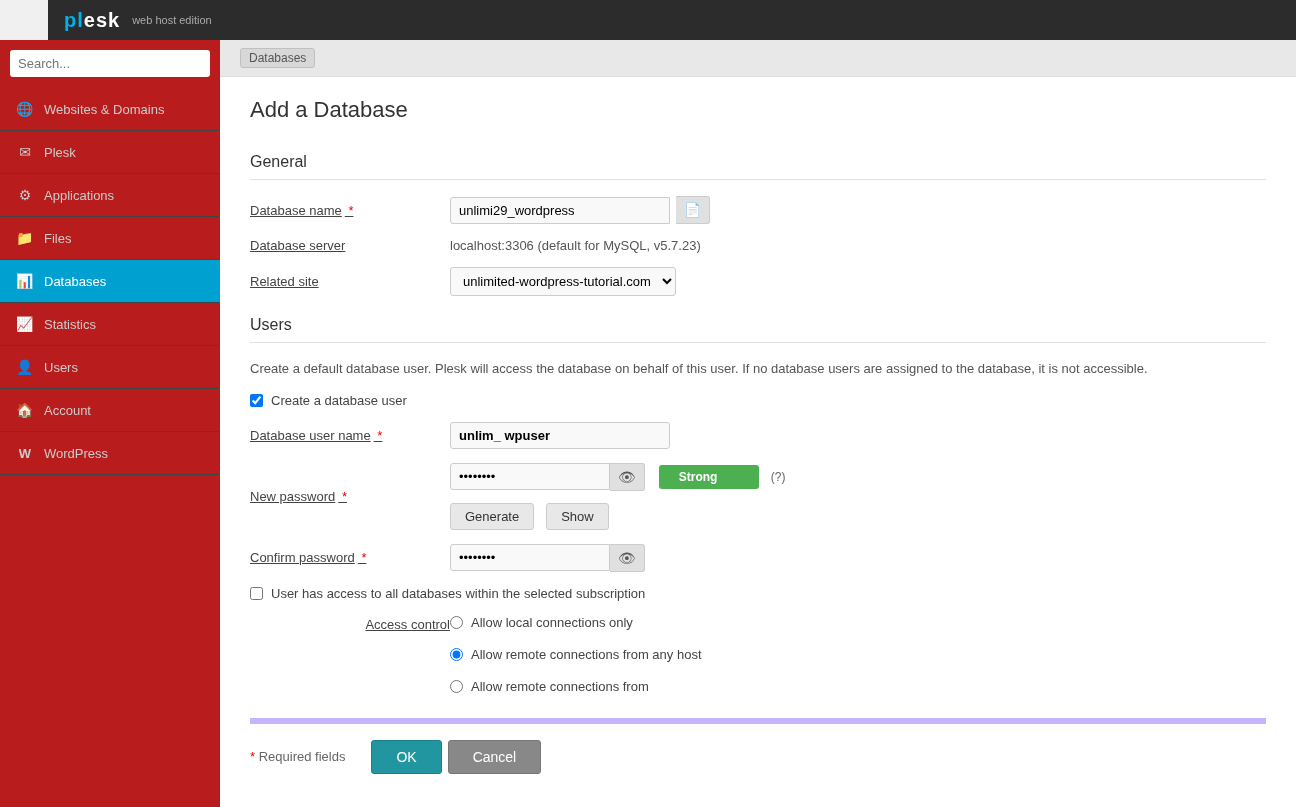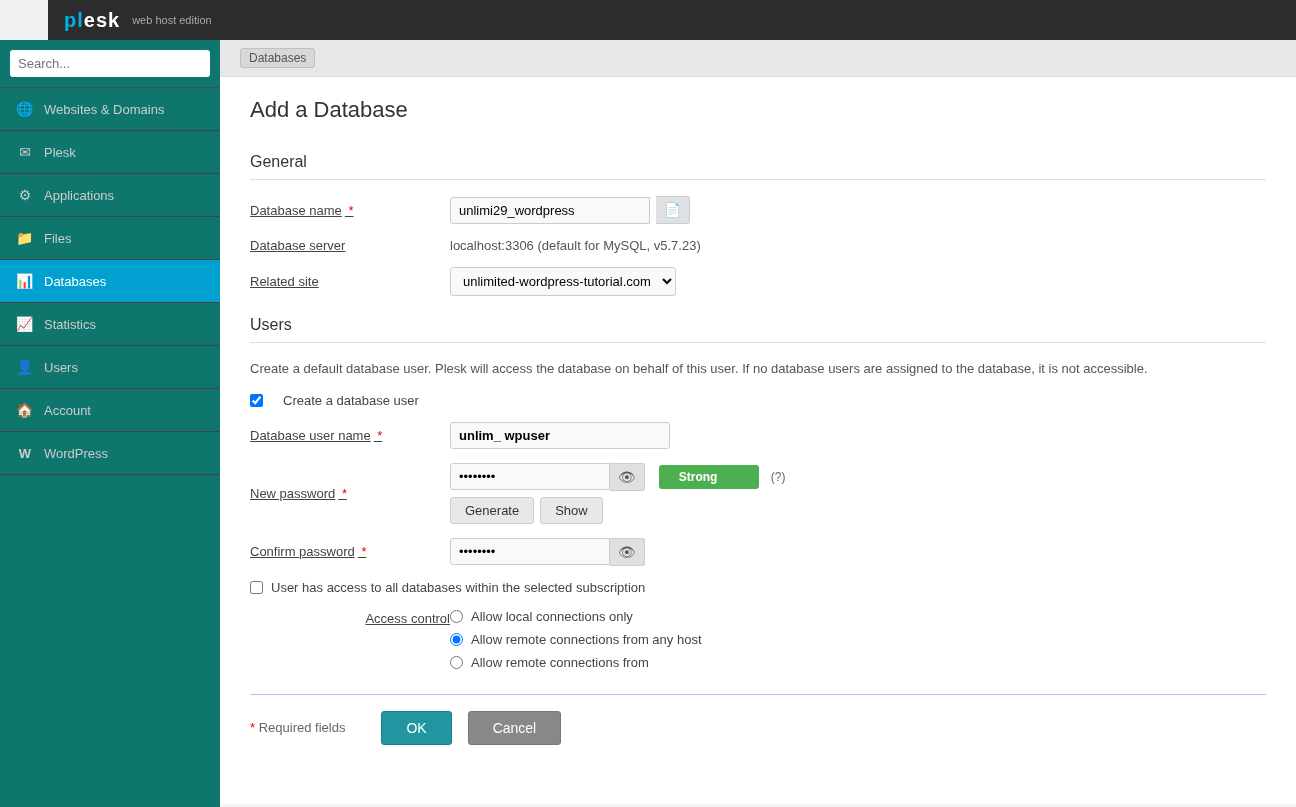--- a/index.html
+++ b/index.html
@@ -24,21 +24,21 @@
     
     .main-layout {
       display: flex;
       flex: 1;
       overflow: hidden;
     }
 
     
     .sidebar {
       width: 220px;
-      background: #0f766e;
+      background: #b91c1c;
       flex-shrink: 0;
       display: flex;
       flex-direction: column;
       overflow-y: auto;
     }
     .search-container {
       padding: 10px;
       border-bottom: 1px solid #4a4a4a;
     }
     .search-box {
@@ -196,21 +196,21 @@
       margin-top: 20px;
     }
     .users-description {
       color: #555;
       font-size: 13px;
       margin-bottom: 14px;
       line-height: 1.5;
     }
     .checkbox-row {
       display: flex;
-      gap: 20px;
+      gap: 8px;
       margin-bottom: 14px;
     }
     .checkbox-label { color: #444; font-size: 13px; }
 
     .password-row {
       display: flex;
       align-items: center;
       gap: 0;
     }
     .password-input {
@@ -245,21 +245,22 @@
     }
     .question-mark {
       color: #666;
       font-size: 12px;
       margin-left: 6px;
       cursor: pointer;
     }
 
     .btn-row {
       display: flex;
-      gap: 6px;
+      gap: 12px;
+      margin-top: 6px;
     }
     .btn {
       border: 1px solid #ccc;
       border-radius: 3px;
       padding: 5px 14px;
       font-size: 13px;
       cursor: pointer;
       background: #e8e8e8;
       color: #333;
     }
@@ -272,37 +273,37 @@
     }
     .btn-cancel {
       background: #888;
       color: #fff;
       border-color: #777;
       padding: 8px 24px;
       font-size: 14px;
       text-align: right;
     }
 
-    .radio-group { display: flex; flex-direction: column; gap: 8px; }
+    .radio-group { display: flex; flex-direction: column; gap: 17px; }
     .radio-row { display: flex; align-items: center; gap: 8px; font-size: 13px; color: #444; }
 
     .required-note {
       font-size: 13px;
       color: #666;
       margin-right: 20px;
     }
     .required-note .req-star { color: #e00; }
 
     .action-row {
       display: flex;
       align-items: center;
       margin-top: 24px;
       padding-top: 16px;
-      border-top: 1px solid #c4b5fd;
-      gap: 16px;
+      border-top: 6px solid #c4b5fd;
+      gap: 6px;
     }
 
     
     .access-checkbox-row {
       display: flex;
       align-items: center;
       gap: 8px;
       margin-bottom: 12px;
       margin-left: 0;
     }
@@ -377,21 +378,21 @@
       <h1 class="page-title">Add a Database</h1>
 
       <div>
         <div class="section-title">General</div>
 
         <div class="form-row">
           <div class="form-label">
             <span>Database name</span><span class="required"> *</span>
           </div>
           <div class="form-value db-name-wrapper">
-            <input type="text" class="form-input" style="border-radius: 3px 0px 0px 3px; width: 200px;" value="unlimi29_wordpress">
+            <input type="text" class="form-input" style="border-radius: 3px 0px 0px 3px; width: 220px;" value="unlimi29_wordpress">
             <button class="input-icon-btn" title="Info">📄</button>
           </div>
         </div>
 
         <div class="form-row">
           <div class="form-label">Database server</div>
           <div class="form-value">
             <span class="static-text">localhost:3306 (default for MySQL, v5.7.23)</span>
           </div>
         </div>

